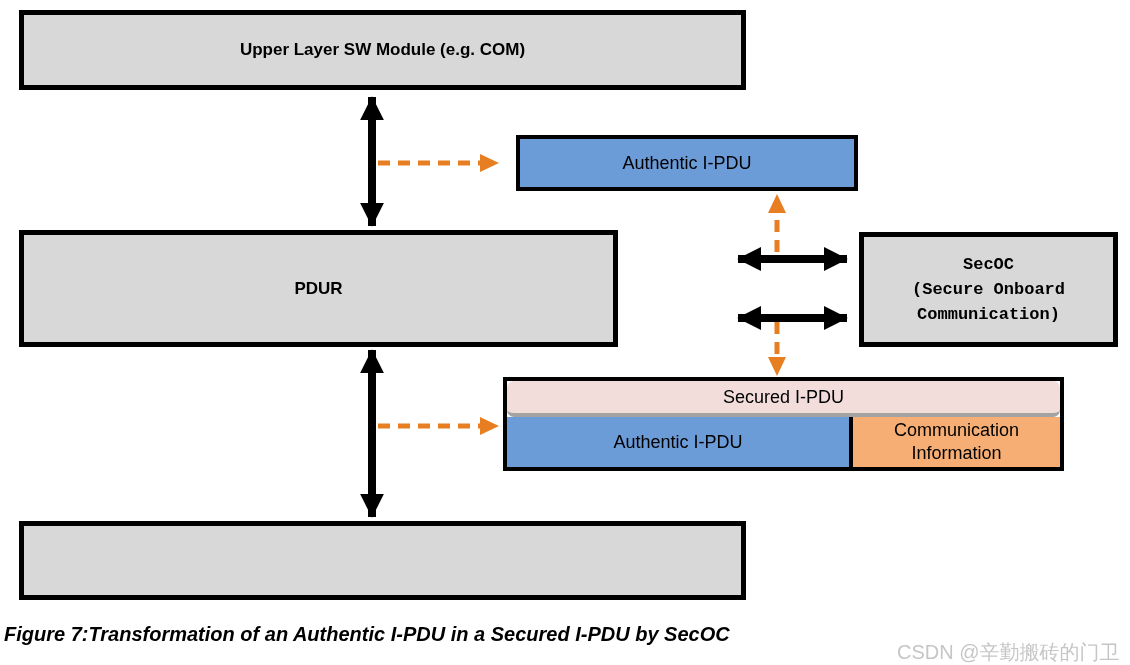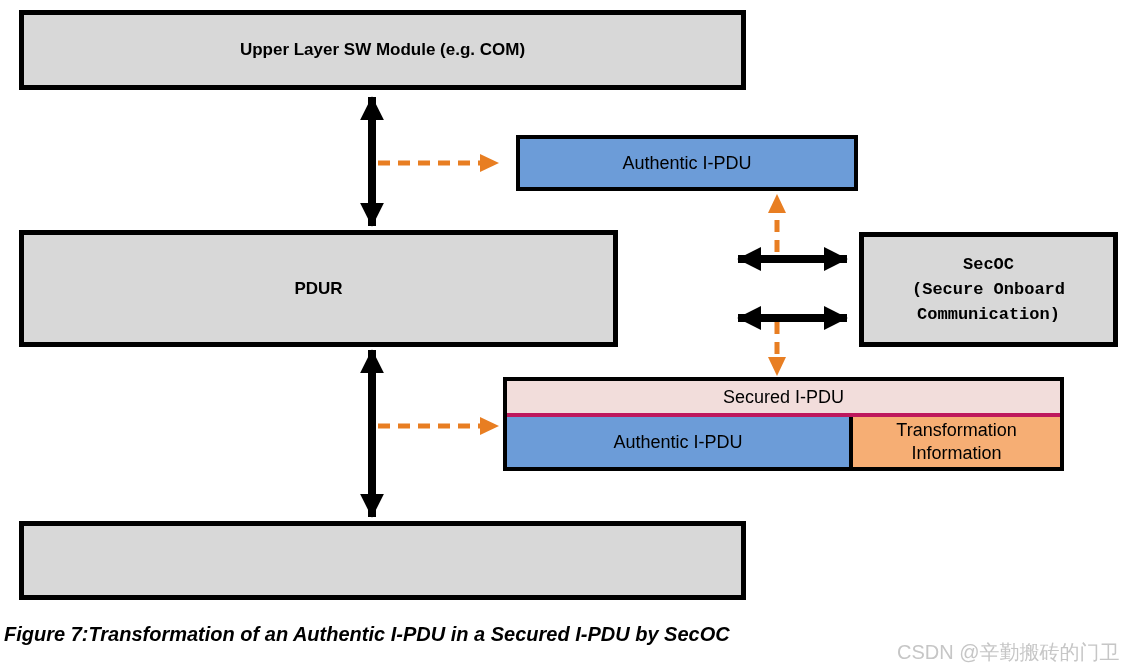--- a/index.html
+++ b/index.html
@@ -41,24 +41,25 @@
   .composite {
     position: absolute;
     left: 503px; top: 377px; width: 561px; height: 94px;
     box-sizing: border-box;
     border: 4px solid #000;
     display: flex;
     flex-direction: column;
   }
   .composite .secured-band {
     height: 32px;
-    border-bottom: 4px solid #be185d;
+    border-bottom: 4px solid #a3a3a3;
     background: var(--box-pink);
     display: flex; align-items: center; justify-content: center;
     font-size: 18px;
+    border-radius: 7px;
   }
   .composite .bottom-row { flex: 1; display: flex; }
   .composite .authentic-cell {
     width: 342px;
     border-right: 4px solid #000;
     background: var(--box-blue);
     display: flex; align-items: center; justify-content: center;
     font-size: 18px;
   }
   .composite .authinfo-cell {
@@ -121,21 +122,21 @@
 
   <div class="composite">
     <div class="secured-band">
       <span>Secured I-PDU</span>
     </div>
     <div class="bottom-row">
       <div class="authentic-cell">
         <span>Authentic I-PDU</span>
       </div>
       <div class="authinfo-cell">
-        <span>Transformation
+        <span>Communication
 Information</span>
       </div>
     </div>
   </div>
 
   <div class="box gray-box lower-layer">
     <span></span>
   </div>
 
   <svg class="arrow-layer" width="1130" height="665" viewBox="0 0 1130 665" xmlns="http://www.w3.org/2000/svg">

